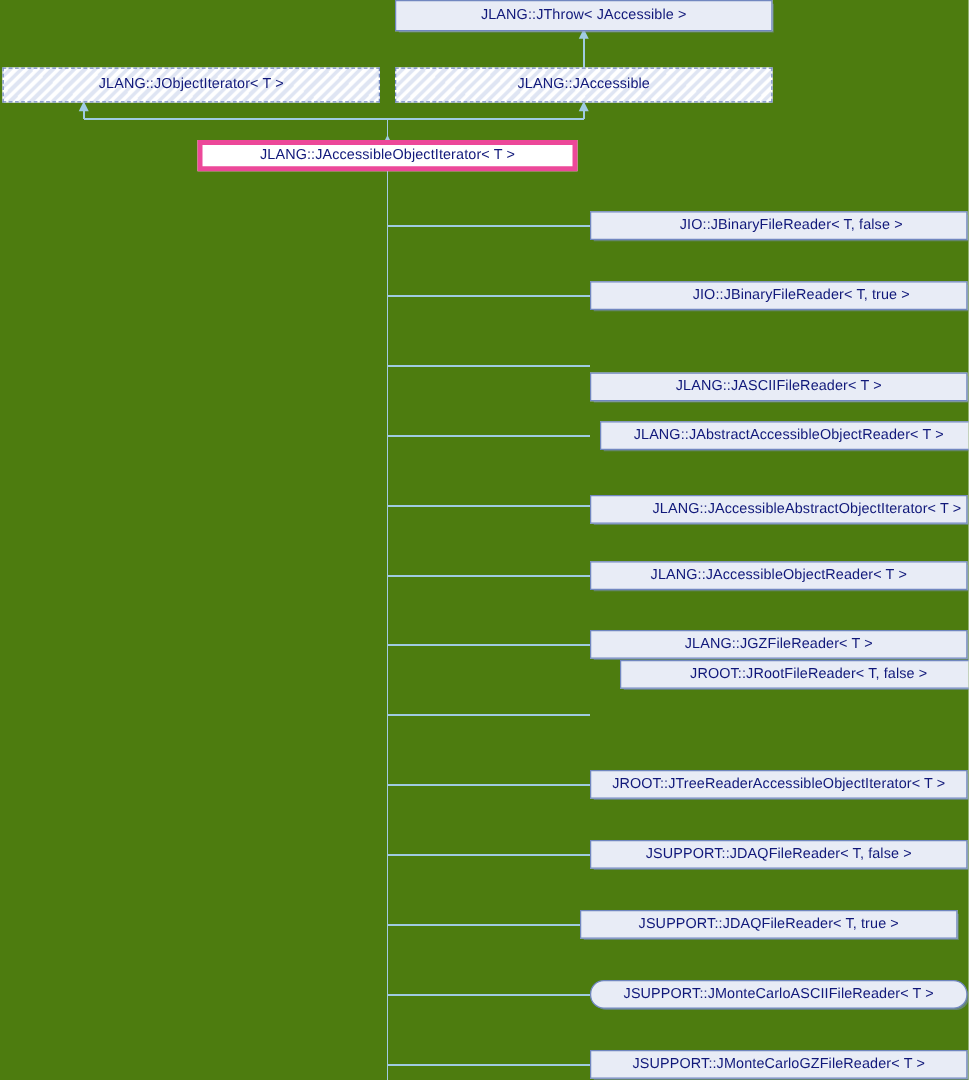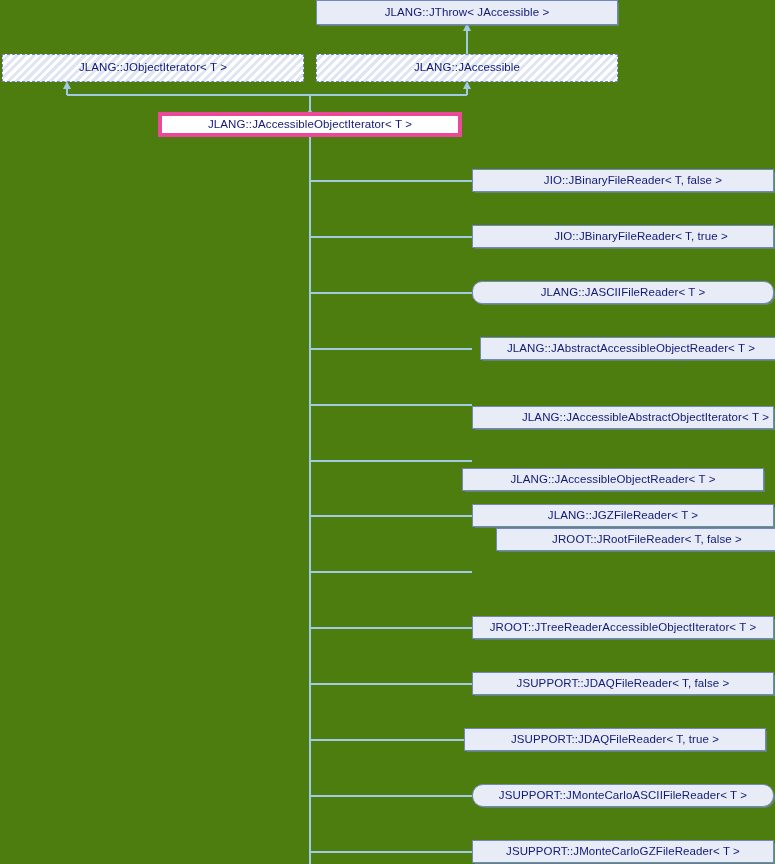--- a/index.html
+++ b/index.html
@@ -132,33 +132,33 @@
   </div>
 
   <div class="node box" style="left:472px; top:169px; width:302px; height:23px;padding-left:20px;">
     <span class="label">JIO::JBinaryFileReader&lt; T, false &gt;</span>
   </div>
 
   <div class="node box" style="left:472px; top:225px; width:302px; height:23px;padding-left:36px;">
     <span class="label">JIO::JBinaryFileReader&lt; T, true &gt;</span>
   </div>
 
-  <div class="node box" style="left:472px; top:281px; width:302px; height:23px;border-radius:10px;">
+  <div class="node box" style="left:472px; top:298px; width:302px; height:23px;">
     <span class="label">JLANG::JASCIIFileReader&lt; T &gt;</span>
   </div>
 
   <div class="node box" style="left:480px; top:337px; width:302px; height:23px;">
     <span class="label">JLANG::JAbstractAccessibleObjectReader&lt; T &gt;</span>
   </div>
 
-  <div class="node box" style="left:472px; top:406px; width:302px; height:23px;padding-left:45px;">
+  <div class="node box" style="left:472px; top:396px; width:302px; height:23px;padding-left:45px;">
     <span class="label">JLANG::JAccessibleAbstractObjectIterator&lt; T &gt;</span>
   </div>
 
-  <div class="node box" style="left:462px; top:449px; width:302px; height:23px;margin-top:19px;">
+  <div class="node box" style="left:472px; top:449px; width:302px; height:23px;">
     <span class="label">JLANG::JAccessibleObjectReader&lt; T &gt;</span>
   </div>
 
   <div class="node box" style="left:472px; top:504px; width:302px; height:23px;align-items:center;">
     <span class="label">JLANG::JGZFileReader&lt; T &gt;</span>
   </div>
 
   <div class="node box" style="left:472px; top:528px; width:302px; height:23px;margin-left:24px;">
     <span class="label">JROOT::JRootFileReader&lt; T, false &gt;</span>
   </div>

